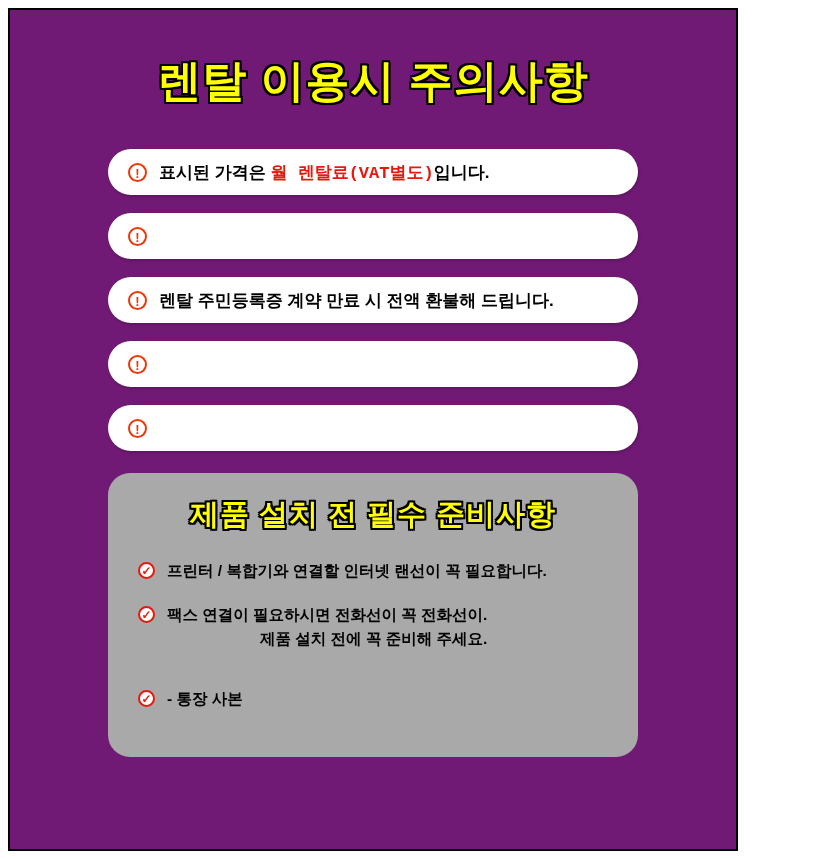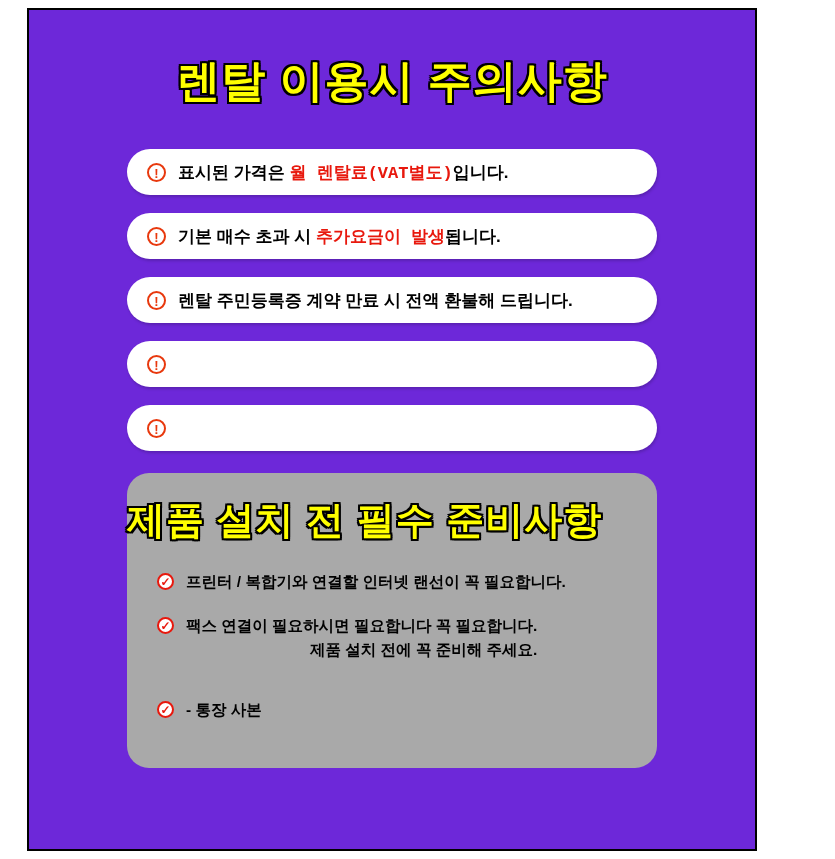--- a/index.html
+++ b/index.html
@@ -12,24 +12,23 @@
     height: 859px;
     font-family: "Liberation Sans", sans-serif;
     overflow: hidden;
   }
   .poster {
     position: absolute;
     left: 8px;
     top: 8px;
     width: 730px;
     height: 843px;
-    background: #6d28d9;
+    background: #701a75;
     border: 2px solid #000000;
     box-sizing: border-box;
-    margin-left: 19px;
   }
   .title {
     text-align: center;
     color: #ffff00;
     font-size: 44px;
     font-weight: bold;
     letter-spacing: 1px;
     margin-top: 42px;
     text-shadow:
       -2px -2px 0 #000, 2px -2px 0 #000,
@@ -79,22 +78,23 @@
   }
   .prep-box {
     margin: 22px auto 0 auto;
     width: 530px;
     background: #a9a9a9;
     border-radius: 22px;
     padding: 22px 0 26px 0;
     box-sizing: border-box;
   }
   .prep-title {
+    text-align: center;
     color: #ffff00;
-    font-size: 38px;
+    font-size: 29px;
     font-weight: bold;
     letter-spacing: 1px;
     text-shadow:
       -2px -2px 0 #000, 2px -2px 0 #000,
       -2px 2px 0 #000, 2px 2px 0 #000,
       0 -2px 0 #000, 0 2px 0 #000,
       -2px 0 0 #000, 2px 0 0 #000;
     margin-bottom: 24px;
   }
   .prep-item {
@@ -139,21 +139,20 @@
 
   <div class="notice-list">
 
     <div class="notice-row">
       <span class="warn-icon">!</span>
       <span class="notice-text"><span>표시된 가격은 </span><span class="hl">월 렌탈료(VAT별도)</span><span>입니다.</span></span>
     </div>
 
     <div class="notice-row">
       <span class="warn-icon">!</span>
-      <span class="notice-text"><span>기본 매수 초과 시 </span><span class="hl">추가요금이 발생</span><span>됩니다.</span></span>
     </div>
 
     <div class="notice-row">
       <span class="warn-icon">!</span>
       <span class="notice-text"><span>렌탈 주민등록증 계약 만료 시 전액 환불해 드립니다.</span><span class="hl"></span><span></span></span>
     </div>
 
     <div class="notice-row">
       <span class="warn-icon">!</span>
     </div>
@@ -170,21 +169,21 @@
     <div class="prep-item">
       <span class="check-icon">✓</span>
       <span class="prep-lines">
         <div>프린터 / 복합기와 연결할 인터넷 랜선이 꼭 필요합니다.</div>
       </span>
     </div>
 
     <div class="prep-item">
       <span class="check-icon">✓</span>
       <span class="prep-lines">
-        <div>팩스 연결이 필요하시면 필요합니다 꼭 필요합니다.</div>
+        <div>팩스 연결이 필요하시면 전화선이 꼭 전화선이.</div>
         <div>제품 설치 전에 꼭 준비해 주세요.</div>
       </span>
     </div>
 
     <div class="prep-item gap">
       <span class="check-icon">✓</span>
       <span class="prep-lines">
         <div>- 통장 사본</div>
       </span>
     </div>

